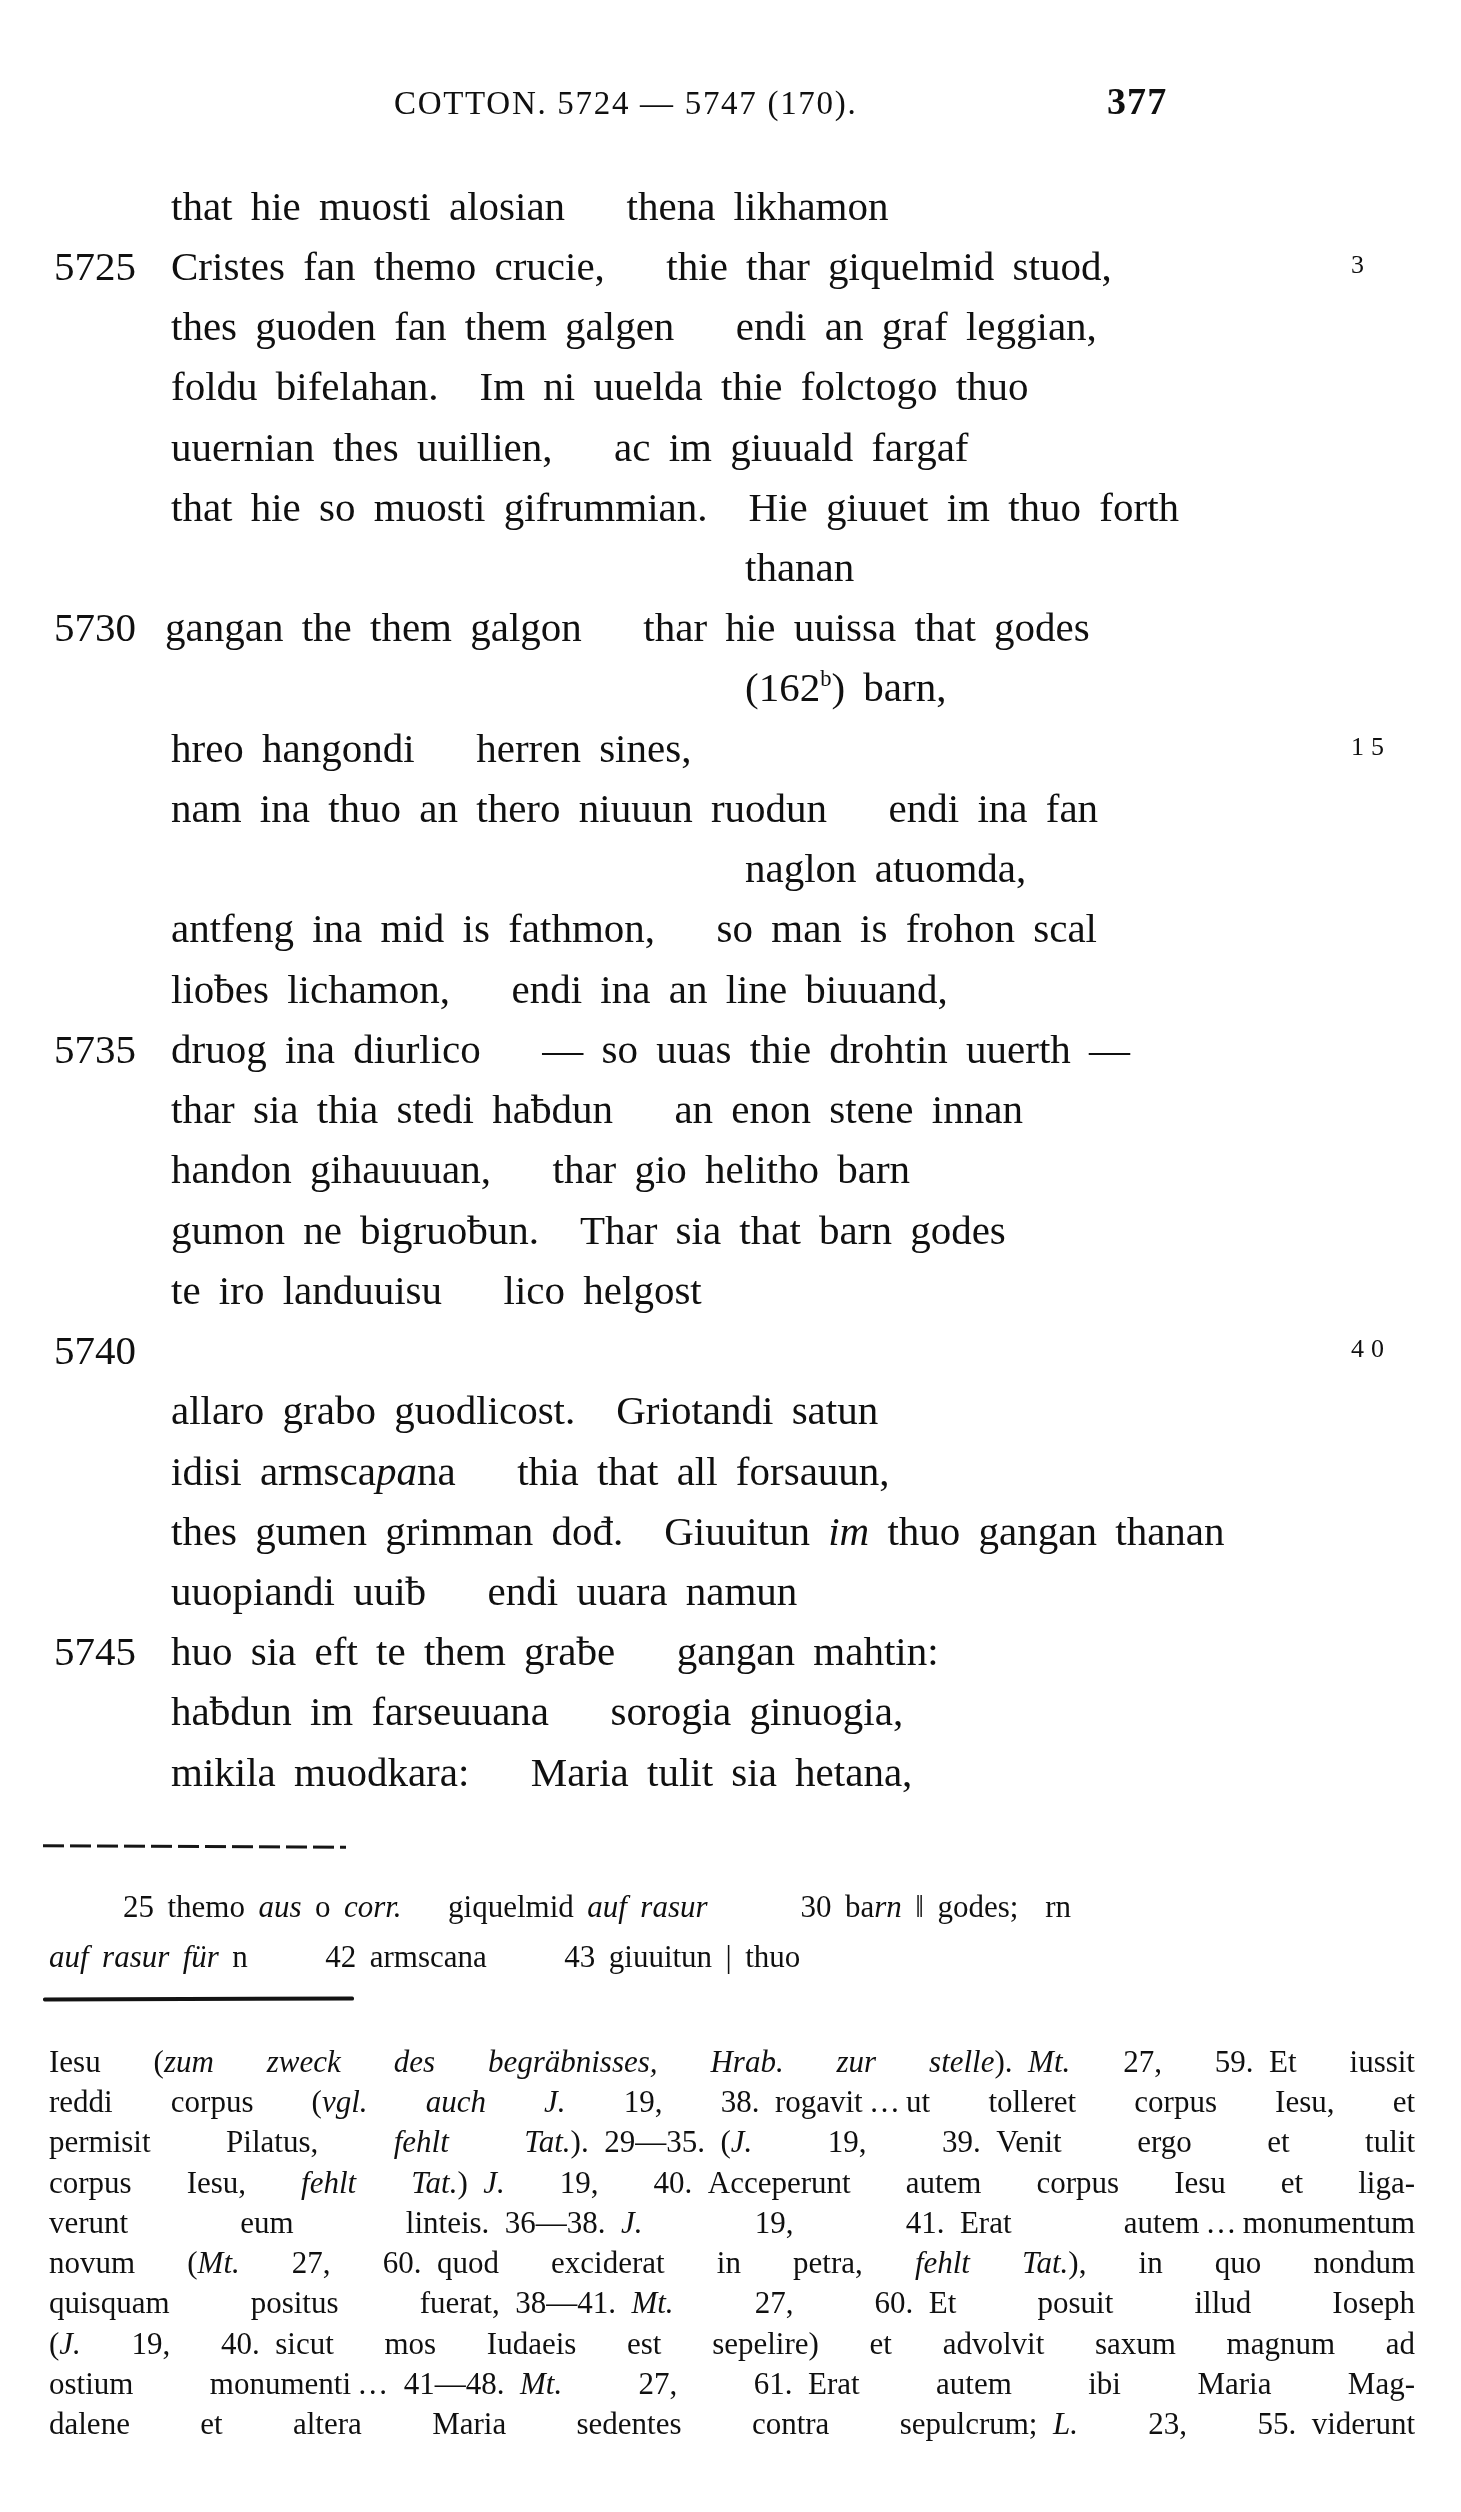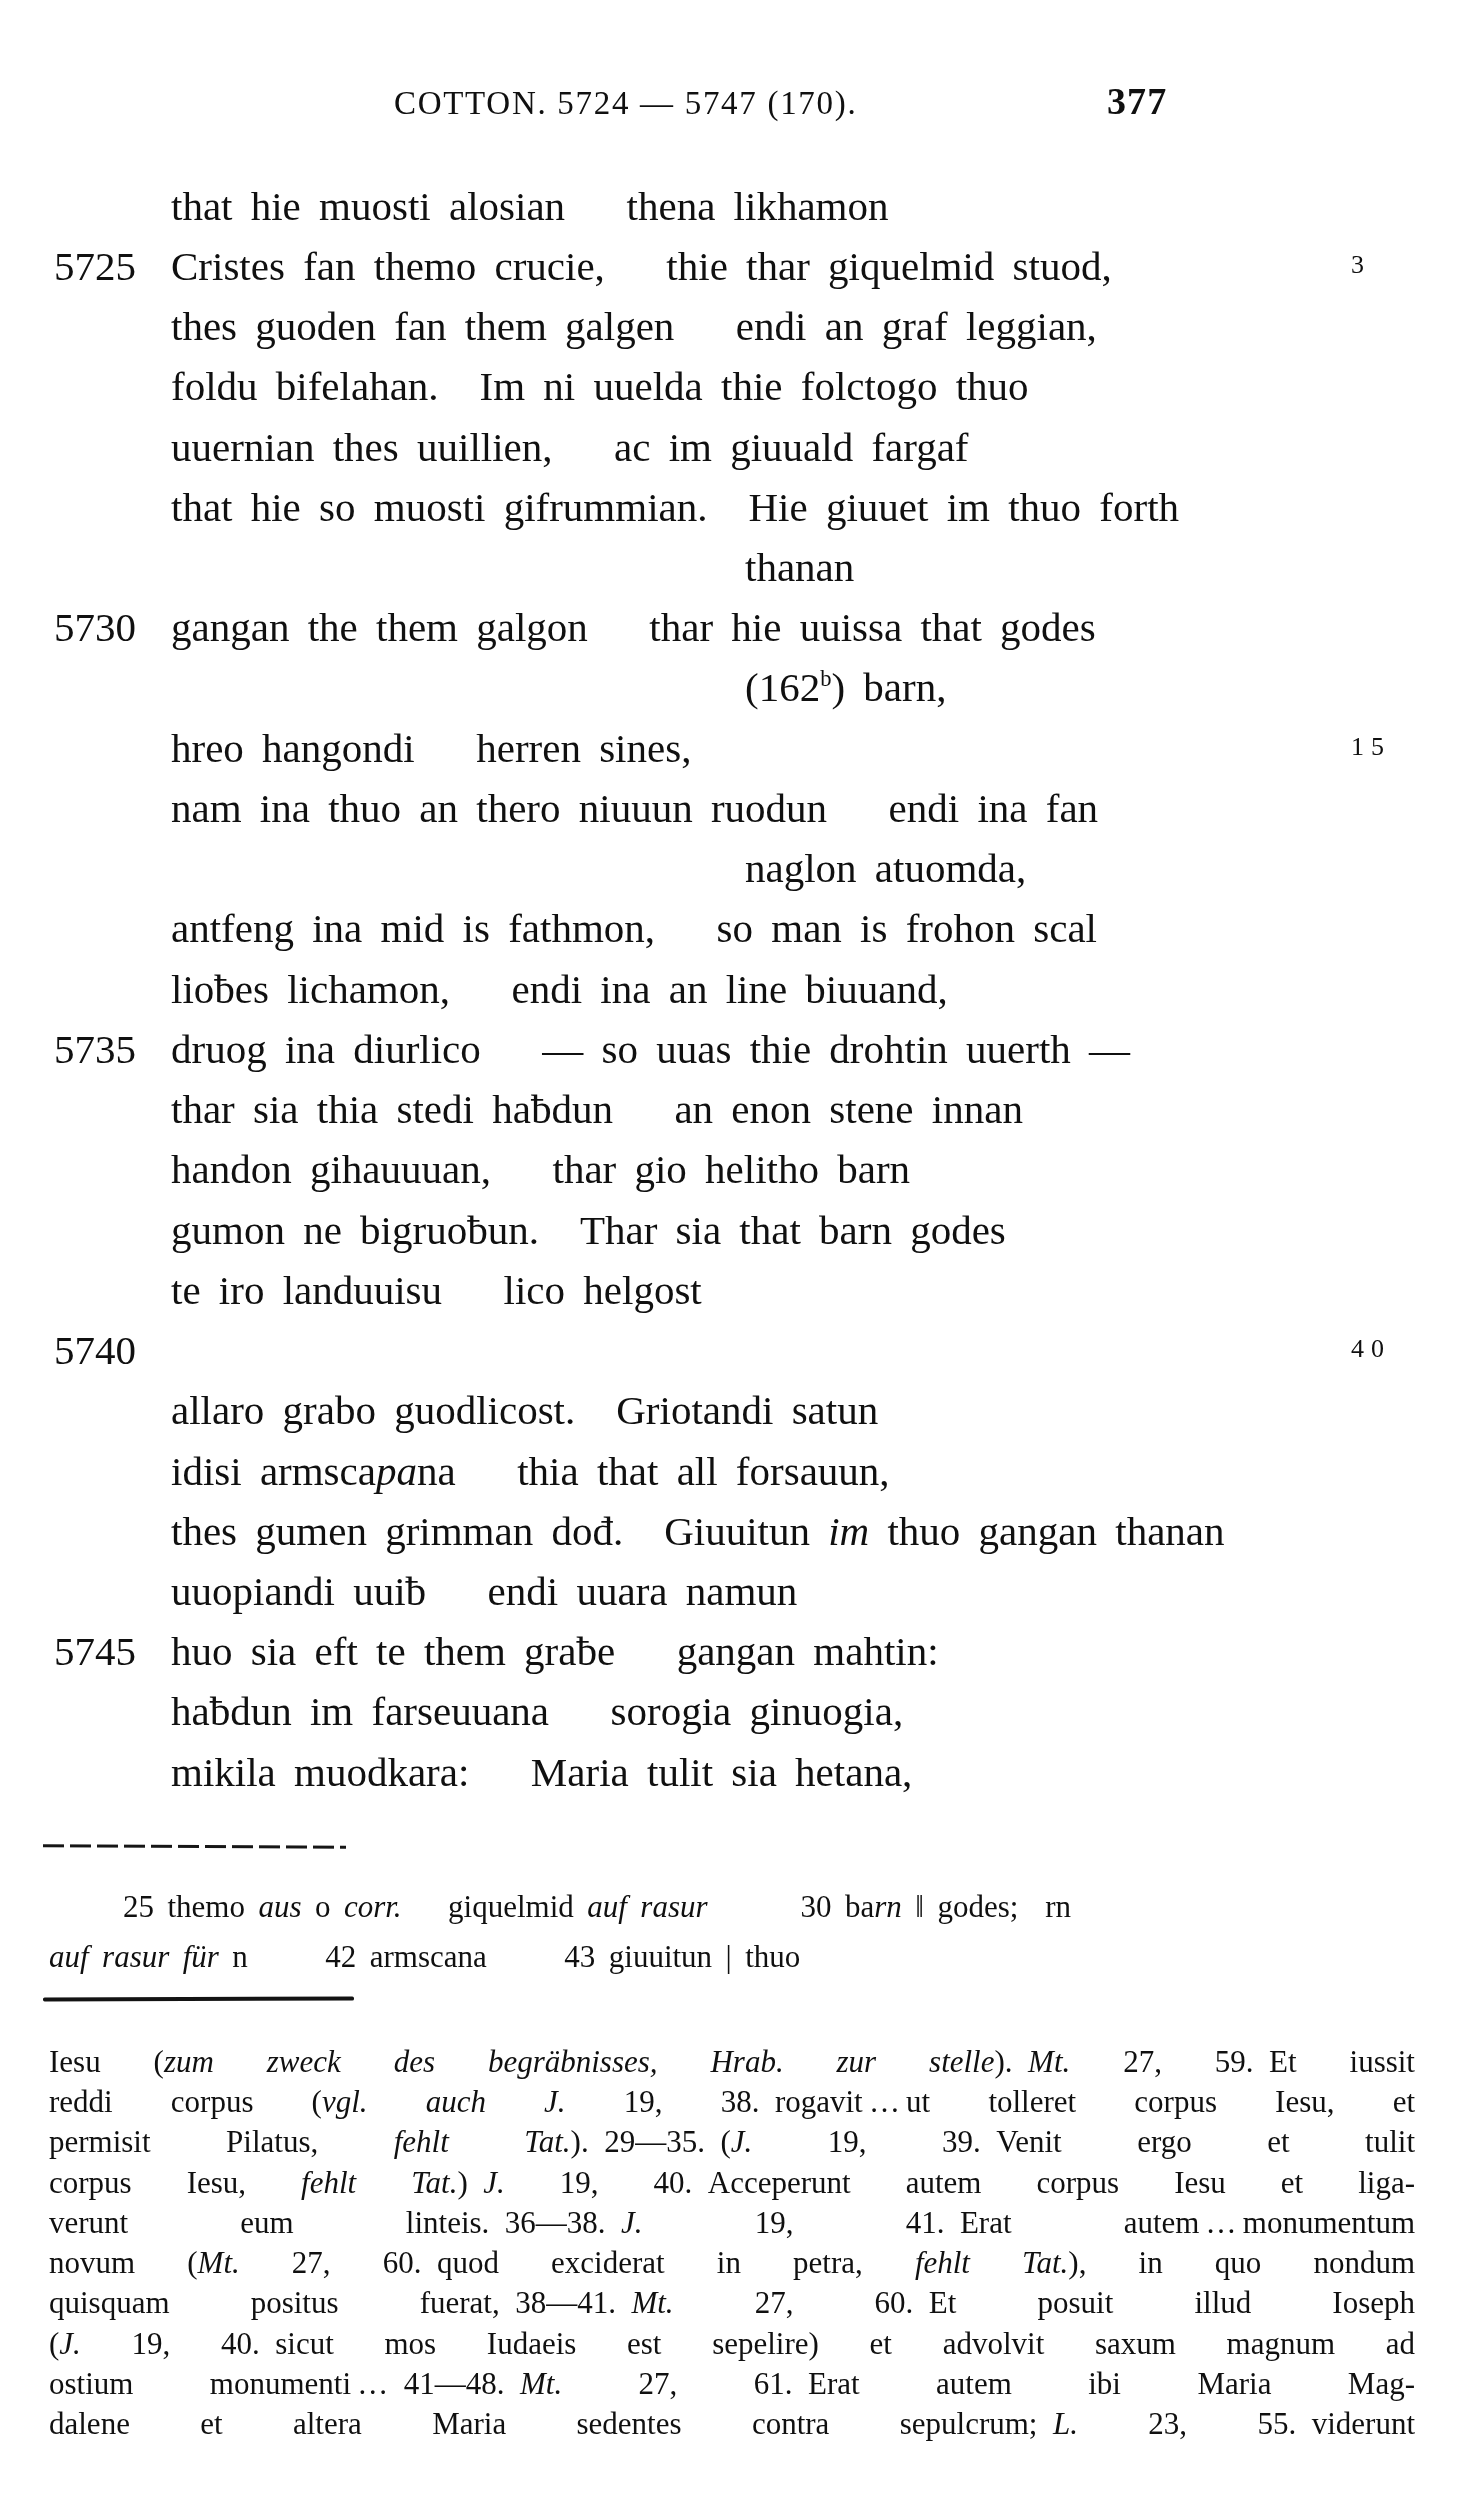--- a/index.html
+++ b/index.html
@@ -91,21 +91,21 @@
         <span class="vtext" style="left: 164px;">uuernian thes uuillien,  ac im giuuald fargaf</span>
       </div>
       <div class="vrow" style="top: 483px;">
         <span class="vtext" style="left: 164px;">that hie so muosti gifrummian. Hie giuuet im thuo forth</span>
       </div>
       <div class="vrow" style="top: 543px;">
         <span class="vtext" style="left: 738px;">thanan</span>
       </div>
       <div class="vrow" style="top: 603px;">
         <span class="vnum">5730</span>
-        <span class="vtext" style="left: 164px;">gangan the them galgon  thar hie uuissa that godes</span>
+        <span class="vtext" style="left: 158px;">gangan the them galgon  thar hie uuissa that godes</span>
       </div>
       <div class="vrow" style="top: 663px;">
         <span class="vtext" style="left: 738px;">(162<sup>b</sup>) barn,</span>
       </div>
       <div class="vrow" style="top: 724px;">
         <span class="vtext" style="left: 164px;">hreo hangondi  herren sines,</span>
         <span class="vmargin">15</span>
       </div>
       <div class="vrow" style="top: 784px;">
         <span class="vtext" style="left: 164px;">nam ina thuo an thero niuuun ruodun  endi ina fan</span>

